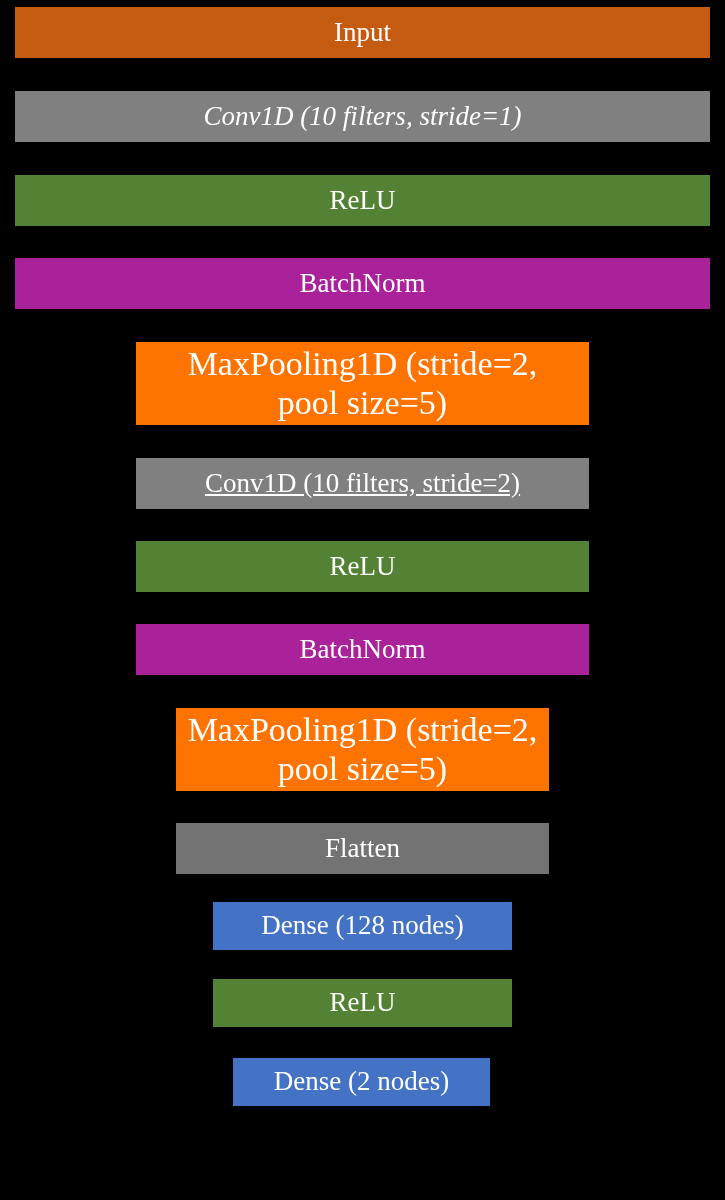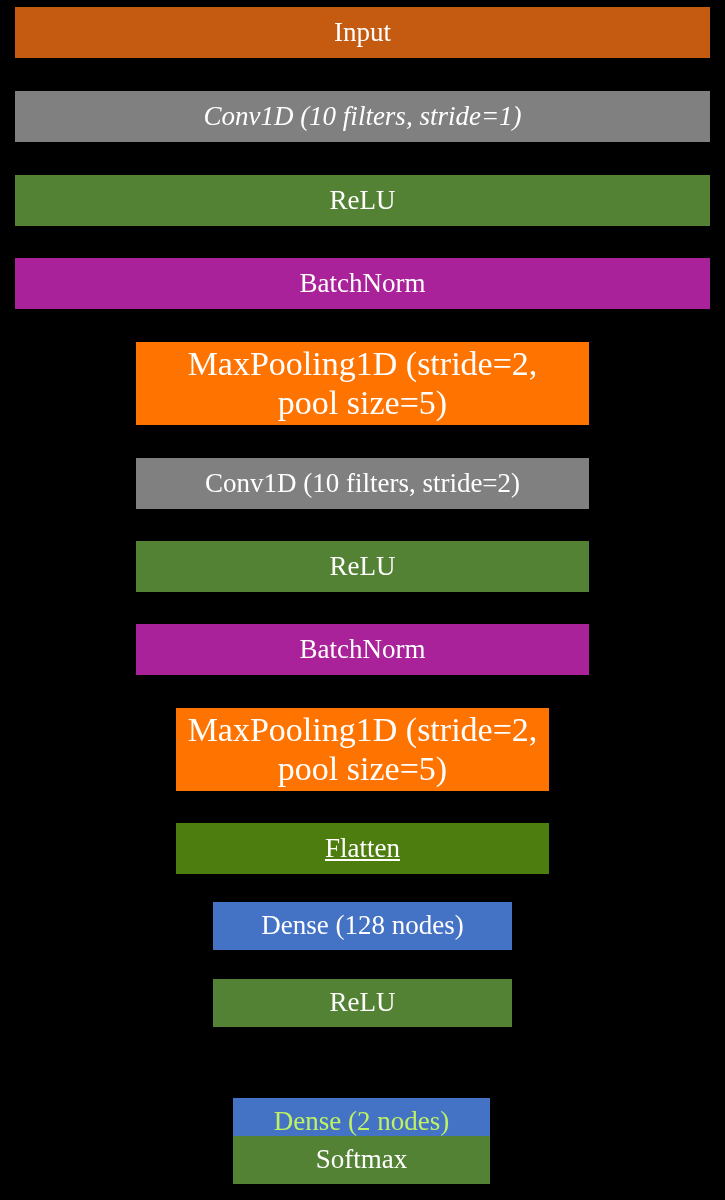--- a/index.html
+++ b/index.html
@@ -42,23 +42,22 @@
 </head>
 <body>
 
 <div id="diagram" style="background: rgb(0, 0, 0); width: 725px; height: 1200px;">
     <div class="layer-box" style="left: 15px; top: 7px; width: 695px; height: 51px; background: rgb(197, 90, 17); color: rgb(255, 255, 255);">Input</div>
     <div class="layer-box" style="left: 15px; top: 91px; width: 695px; height: 51px; background: rgb(128, 128, 128); color: rgb(255, 255, 255); font-style: italic;">Conv1D (10 filters, stride=1)</div>
     <div class="layer-box" style="left: 15px; top: 175px; width: 695px; height: 51px; background: rgb(84, 130, 53); color: rgb(255, 255, 255);">ReLU</div>
     <div class="layer-box" style="left: 15px; top: 258px; width: 695px; height: 51px; background: rgb(170, 34, 153); color: rgb(255, 255, 255);">BatchNorm</div>
     <div class="layer-box two-line" style="left: 136px; top: 342px; width: 453px; height: 83px; background: rgb(255, 115, 0); color: rgb(255, 255, 255);">MaxPooling1D (stride=2,
 pool size=5)</div>
-    <div class="layer-box" style="left: 136px; top: 458px; width: 453px; height: 51px; background: rgb(128, 128, 128); color: rgb(255, 255, 255);">Conv1D (10 filters, stride=2)</div>
+    <div class="layer-box" style="left: 136px; top: 458px; width: 453px; height: 51px; background: rgb(128, 128, 128); color: rgb(255, 255, 255); text-decoration: underline;">Conv1D (10 filters, stride=2)</div>
     <div class="layer-box" style="left: 136px; top: 541px; width: 453px; height: 51px; background: rgb(84, 130, 53); color: rgb(255, 255, 255);">ReLU</div>
     <div class="layer-box" style="left: 136px; top: 624px; width: 453px; height: 51px; background: rgb(170, 34, 153); color: rgb(255, 255, 255);">BatchNorm</div>
     <div class="layer-box two-line" style="left: 176px; top: 708px; width: 373px; height: 83px; background: rgb(255, 115, 0); color: rgb(255, 255, 255);">MaxPooling1D (stride=2,
 pool size=5)</div>
-    <div class="layer-box" style="left: 176px; top: 823px; width: 373px; height: 51px; background: #4d7c0f; color: rgb(255, 255, 255); text-decoration: underline;">Flatten</div>
+    <div class="layer-box" style="left: 176px; top: 823px; width: 373px; height: 51px; background: #737373; color: rgb(255, 255, 255);">Flatten</div>
     <div class="layer-box" style="left: 213px; top: 902px; width: 299px; height: 48px; background: rgb(68, 114, 196); color: rgb(255, 255, 255);">Dense (128 nodes)</div>
     <div class="layer-box" style="left: 213px; top: 979px; width: 299px; height: 48px; background: rgb(84, 130, 53); color: rgb(255, 255, 255);">ReLU</div>
-    <div class="layer-box" style="left: 233px; top: 1058px; width: 257px; height: 48px; background: rgb(68, 114, 196); color: #bef264; margin-top: 40px;">Dense (2 nodes)</div>
-    <div class="layer-box" style="left: 233px; top: 1136px; width: 257px; height: 48px; background: rgb(84, 130, 53); color: rgb(255, 255, 255);">Softmax</div>
+    <div class="layer-box" style="left: 233px; top: 1058px; width: 257px; height: 48px; background: rgb(68, 114, 196); color: #ffffff;">Dense (2 nodes)</div>
   </div>
 
 </body></html>

